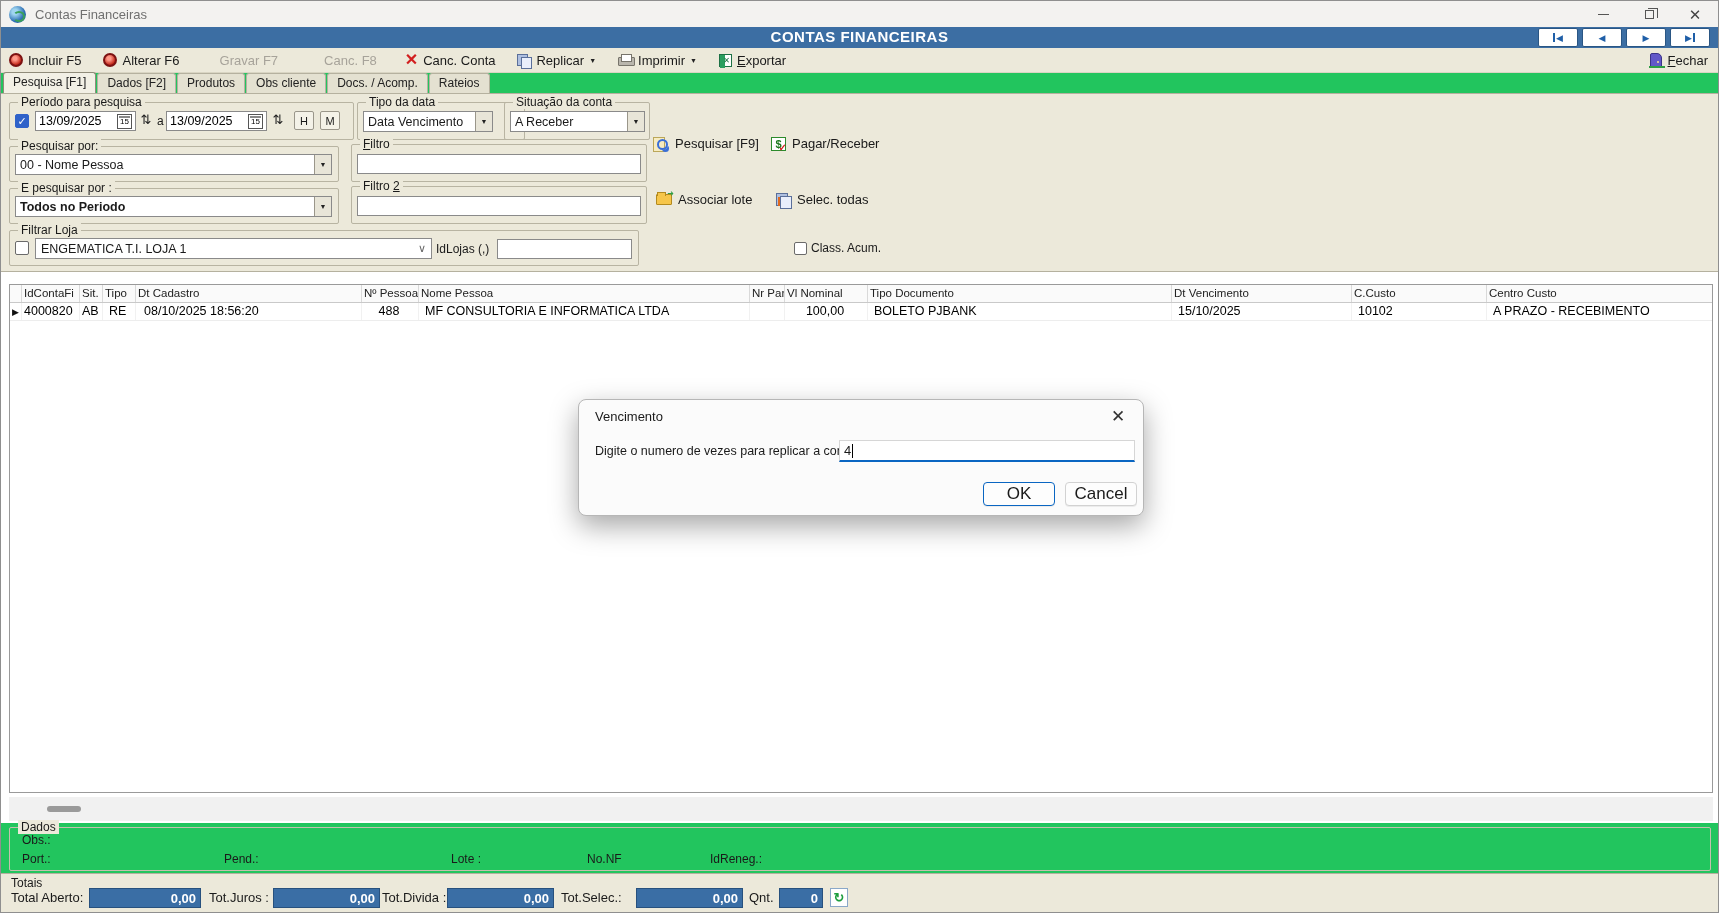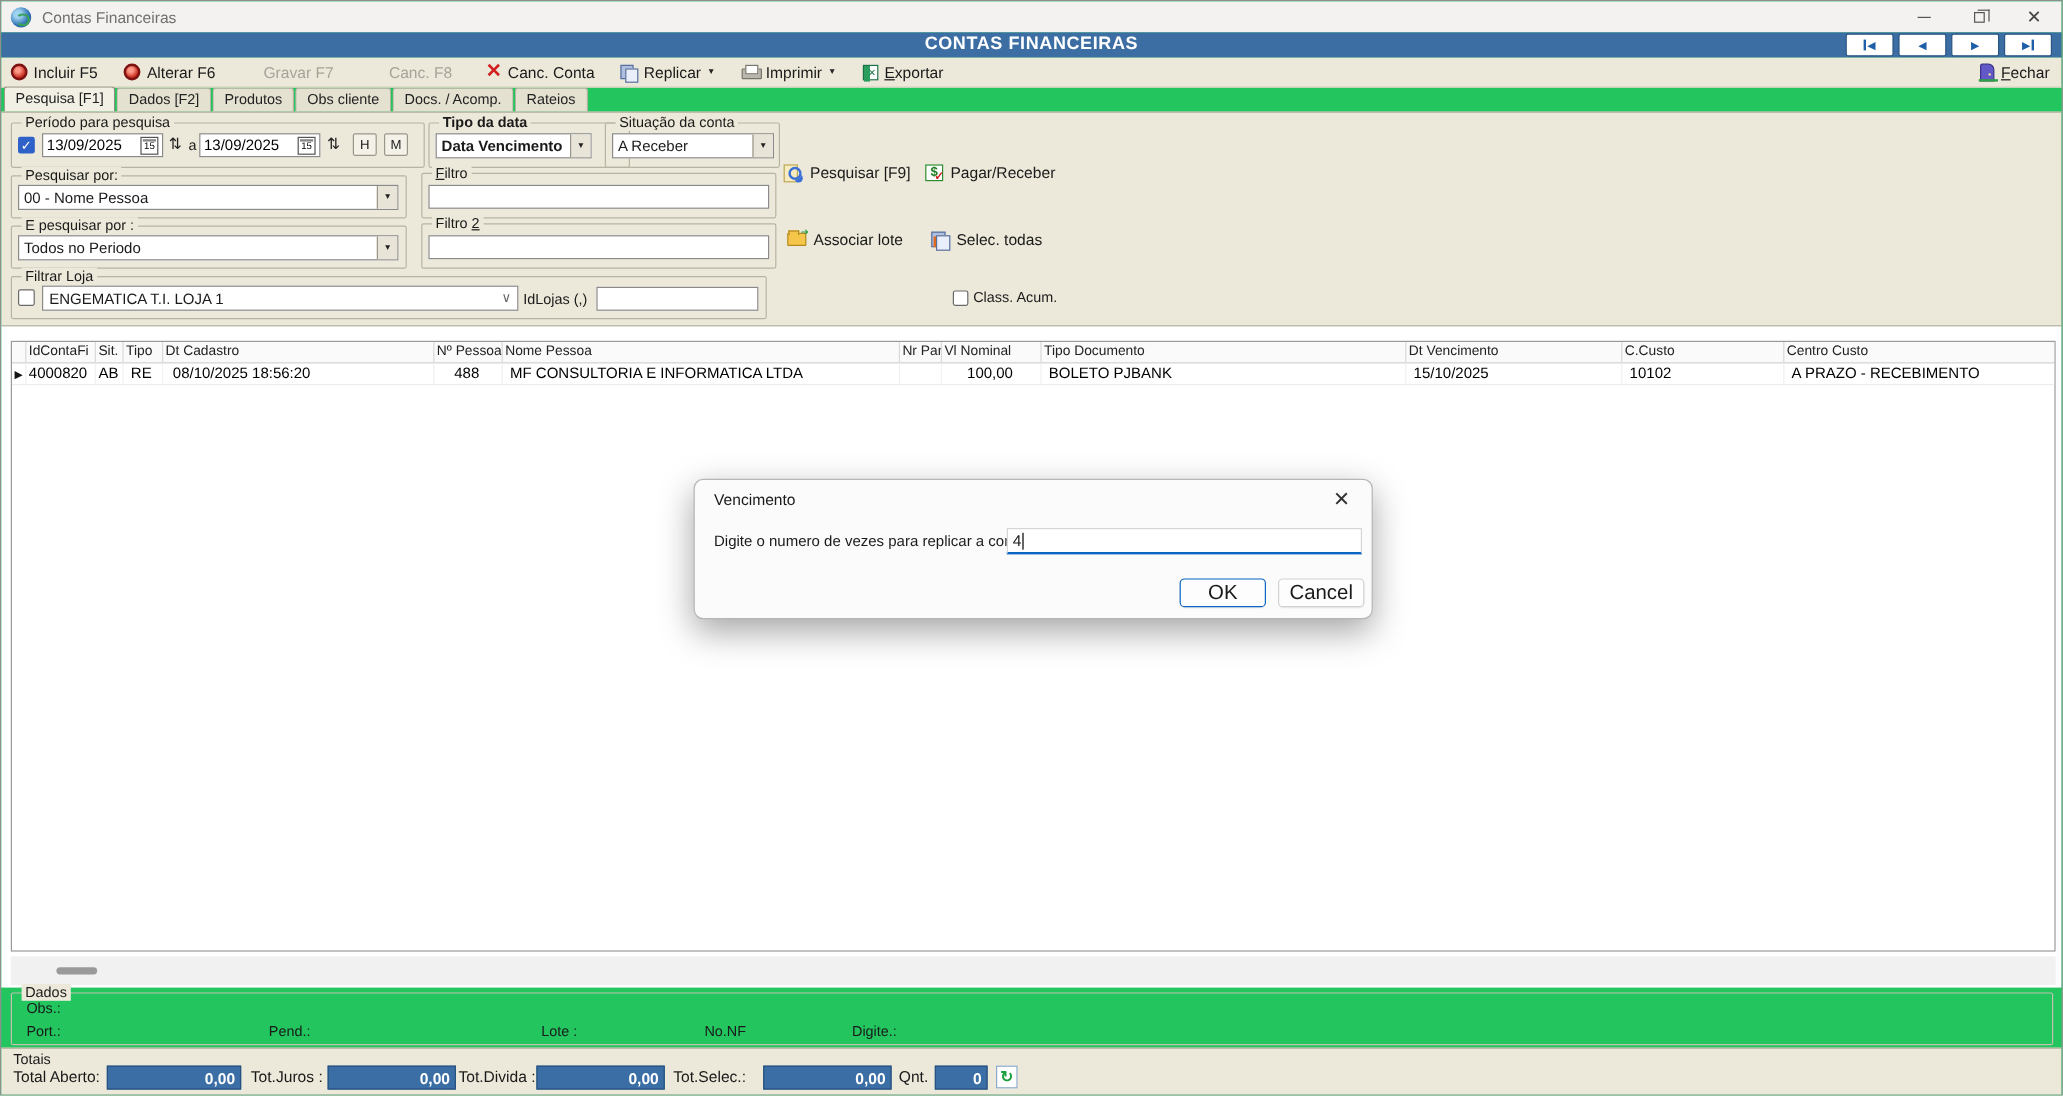--- a/index.html
+++ b/index.html
@@ -249,21 +249,21 @@
       <span class="abs" style="left:147px;top:11px;">a</span>
       <div class="inp abs" style="left:156px;top:8px;width:101px;">
         <span>13/09/2025</span>
         <span class="calbtn">15</span>
       </div>
       <span class="spin abs" style="left:260px;top:9px;">⇅</span>
       <div class="smallbtn abs" style="left:284px;top:8px;">H</div>
       <div class="smallbtn abs" style="left:310px;top:8px;">M</div>
     </div>
 
-    <div class="fset" style="left:356px;top:8px;width:168px;height:38px;font-weight:bold;">
+    <div class="fset" style="left:356px;top:8px;width:168px;height:38px;">
       <span class="fset-label">Tipo da data</span>
       <div class="ddl abs" style="left:5px;top:8px;width:130px;">
         <span class="txt">Data Vencimento</span>
         <span class="btn">▼</span>
       </div>
     </div>
 
     <div class="fset" style="left:503px;top:8px;width:146px;height:38px;">
       <span class="fset-label">Situação da conta</span>
       <div class="ddl abs" style="left:5px;top:8px;width:135px;">
@@ -280,21 +280,21 @@
       </div>
     </div>
 
     <div class="fset" style="left:350px;top:50px;width:296px;height:38px;">
       <span class="fset-label"><u>F</u><span>iltro</span></span>
       <input class="inp abs" style="left: 5px; top: 9px; width: 284px;">
     </div>
 
     <div class="fset" style="left:8px;top:94px;width:330px;height:36px;">
       <span class="fset-label">E pesquisar por :</span>
-      <div class="ddl abs" style="left:5px;top:7px;width:317px;">
+      <div class="ddl abs" style="left:5px;top:7px;width:317px;font-weight:bold;">
         <span class="txt">Todos no Periodo</span>
         <span class="btn">▼</span>
       </div>
     </div>
 
     <div class="fset" style="left:350px;top:92px;width:296px;height:38px;">
       <span class="fset-label"><span>Filtro </span><u>2</u></span>
       <input class="inp abs" style="left: 5px; top: 9px; width: 284px;">
     </div>
 
@@ -371,21 +371,21 @@
     </div>
   </div>
 
   <div class="dados">
     <span class="fset-label">Dados</span>
     <span class="dlabel" style="left:12px;top:5px;">Obs.:</span>
     <span class="dlabel" style="left:12px;top:24px;">Port.:</span>
     <span class="dlabel" style="left:214px;top:24px;">Pend.:</span>
     <span class="dlabel" style="left:441px;top:24px;">Lote :</span>
     <span class="dlabel" style="left:577px;top:24px;">No.NF</span>
-    <span class="dlabel" style="left:700px;top:24px;">Digite.:</span>
+    <span class="dlabel" style="left:700px;top:24px;">IdReneg.:</span>
   </div>
 
   <div class="totais">
     <span class="dlabel" style="left:10px;top:2px;">Totais</span>
     <span class="tot-label" style="left:10px;">Total Aberto:</span>
     <div class="tot-box" style="left:88px;width:112px;">0,00</div>
     <span class="tot-label" style="left:208px;">Tot.Juros :</span>
     <div class="tot-box" style="left:272px;width:107px;">0,00</div>
     <span class="tot-label" style="left:381px;">Tot.Divida :</span>
     <div class="tot-box" style="left:446px;width:107px;">0,00</div>

